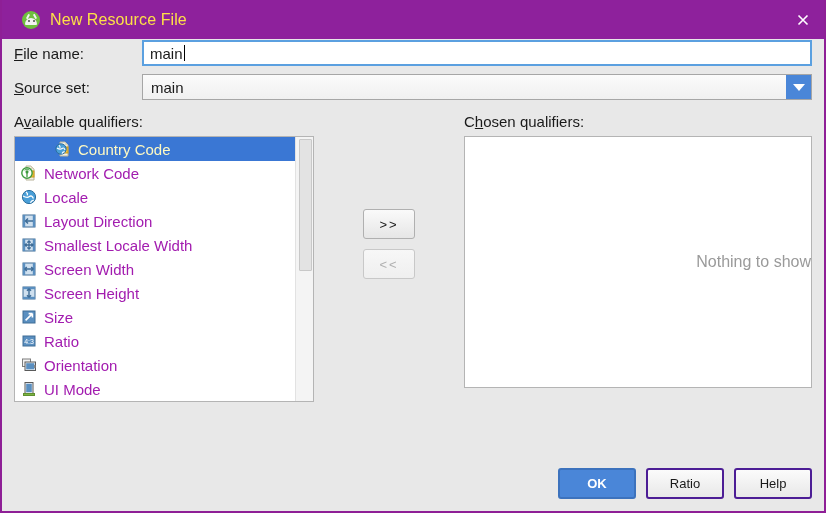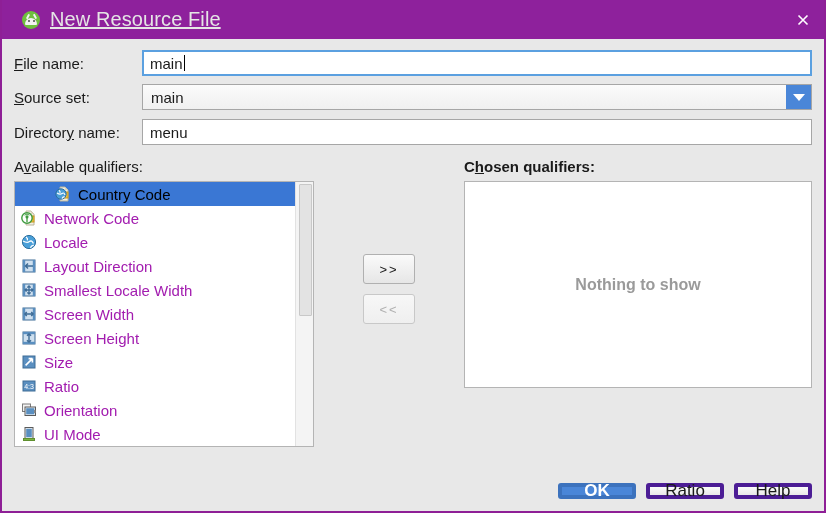--- a/index.html
+++ b/index.html
@@ -66,24 +66,23 @@
   .app-icon .eye-r { left: 10.5px; }
   .app-icon .ant-l, .app-icon .ant-r {
     position: absolute;
     top: 3px;
     width: 1.6px; height: 5px;
     background: #f2f2f2;
   }
   .app-icon .ant-l { left: 5px; transform: rotate(28deg); }
   .app-icon .ant-r { left: 11.5px; transform: rotate(-28deg); }
   .title-text {
-    color: #e5e5e5;
-    font-size: 20px;
+    color: #fde047;
+    font-size: 16px;
     letter-spacing: 0.1px;
-    text-decoration: underline;
   }
   .close-btn {
     position: absolute;
     right: 0; top: 0;
     width: 46px; height: 39px;
     display: flex;
     align-items: center;
     justify-content: center;
     cursor: pointer;
   }
@@ -92,21 +91,21 @@
   
   .content {
     position: relative;
     padding: 0 12px;
   }
   .row {
     display: flex;
     align-items: center;
     height: 28px;
   }
-  .row.r1 { margin-top: 10px; }
+  .row.r1 { }
   .row.r2 { margin-top: 6px; }
   .row.r3 { margin-top: 7px; }
   .field-label {
     width: 128px;
     font-size: 15px;
     color: #1a1a1a;
     flex: none;
   }
   .field-label u { text-decoration: underline; }
 
@@ -177,21 +176,21 @@
   .pane-left { width: 300px; flex: none; }
   .pane-mid {
     width: 70px;
     flex: none;
     display: flex;
     flex-direction: column;
     align-items: center;
     justify-content: flex-start;
     padding-top: 96px;
   }
-  .pane-right { flex: 1; font-weight: bold; }
+  .pane-right { flex: 1; }
 
   .pane-title {
     font-size: 15px;
     color: #1a1a1a;
     margin-bottom: 5px;
     height: 18px;
   }
   .pane-title u { text-decoration: underline; }
 
   .listbox {
@@ -210,21 +209,21 @@
     height: 24px;
     display: flex;
     align-items: center;
     padding-left: 6px;
     font-size: 15px;
     color: #a21caf;
     cursor: default;
   }
   .list-item.selected {
     background: #3a77d4;
-    color: #000000;
+    color: #fef9c3;
     padding-left: 40px;
   }
   .q-icon {
     width: 16px;
     height: 16px;
     margin-right: 7px;
     flex: none;
     position: relative;
   }
   .q-icon svg { display: block; }
@@ -241,26 +240,26 @@
     left: 3px;
     top: 2px;
     width: 11px;
     height: 130px;
     background: #e3e3e3;
     border: 1px solid #c8c8c8;
     border-radius: 1px;
   }
 
   .chosen-box {
-    height: 207px;
+    height: 252px;
     border: 1px solid #b4b4b4;
     background: #ffffff;
     display: flex;
     align-items: center;
-    justify-content: center;
+    justify-content: flex-end;
     box-sizing: border-box;
   }
   .nothing {
     color: #9a9a9a;
     font-size: 16px;
   }
 
   .arrow-btn {
     width: 52px;
     height: 30px;
@@ -287,28 +286,28 @@
 
   
   .footer {
     position: absolute;
     right: 12px;
     bottom: 12px;
     display: flex;
     gap: 10px;
   }
   .btn {
-    height: 16px;
+    height: 31px;
     min-width: 78px;
     padding: 0 14px;
     box-sizing: border-box;
-    border: 4px solid #4c1d95;
+    border: 2px solid #4c1d95;
     border-radius: 3px;
     background: linear-gradient(#fbfbfb, #e8e8e8);
-    font-size: 17px;
+    font-size: 13px;
     color: #1a1a1a;
     display: flex;
     align-items: center;
     justify-content: center;
     cursor: pointer;
     font-family: "Liberation Sans", sans-serif;
   }
   .btn.primary {
     background: #4a86d8;
     border-color: #3c72bd;
@@ -351,26 +350,20 @@
     <div class="row r2">
       <div class="field-label"><u>S</u>ource set:</div>
       <div class="combo">
         <span class="combo-value">main</span>
         <span class="combo-arrow">
             <span class="tri-down"></span>
           </span>
       </div>
     </div>
 
-    <div class="row r3">
-      <div class="field-label">Director<u>y</u> name:</div>
-      <div class="text-input">
-        <span>menu</span>
-      </div>
-    </div>
 
   </div>
 
   <div class="panes">
 
     <div class="pane-left">
       <div class="pane-title">A<u>v</u>ailable qualifiers:</div>
       <div class="listbox">
         <div class="list-items" id="avail-items">
             <div class="list-item selected">

